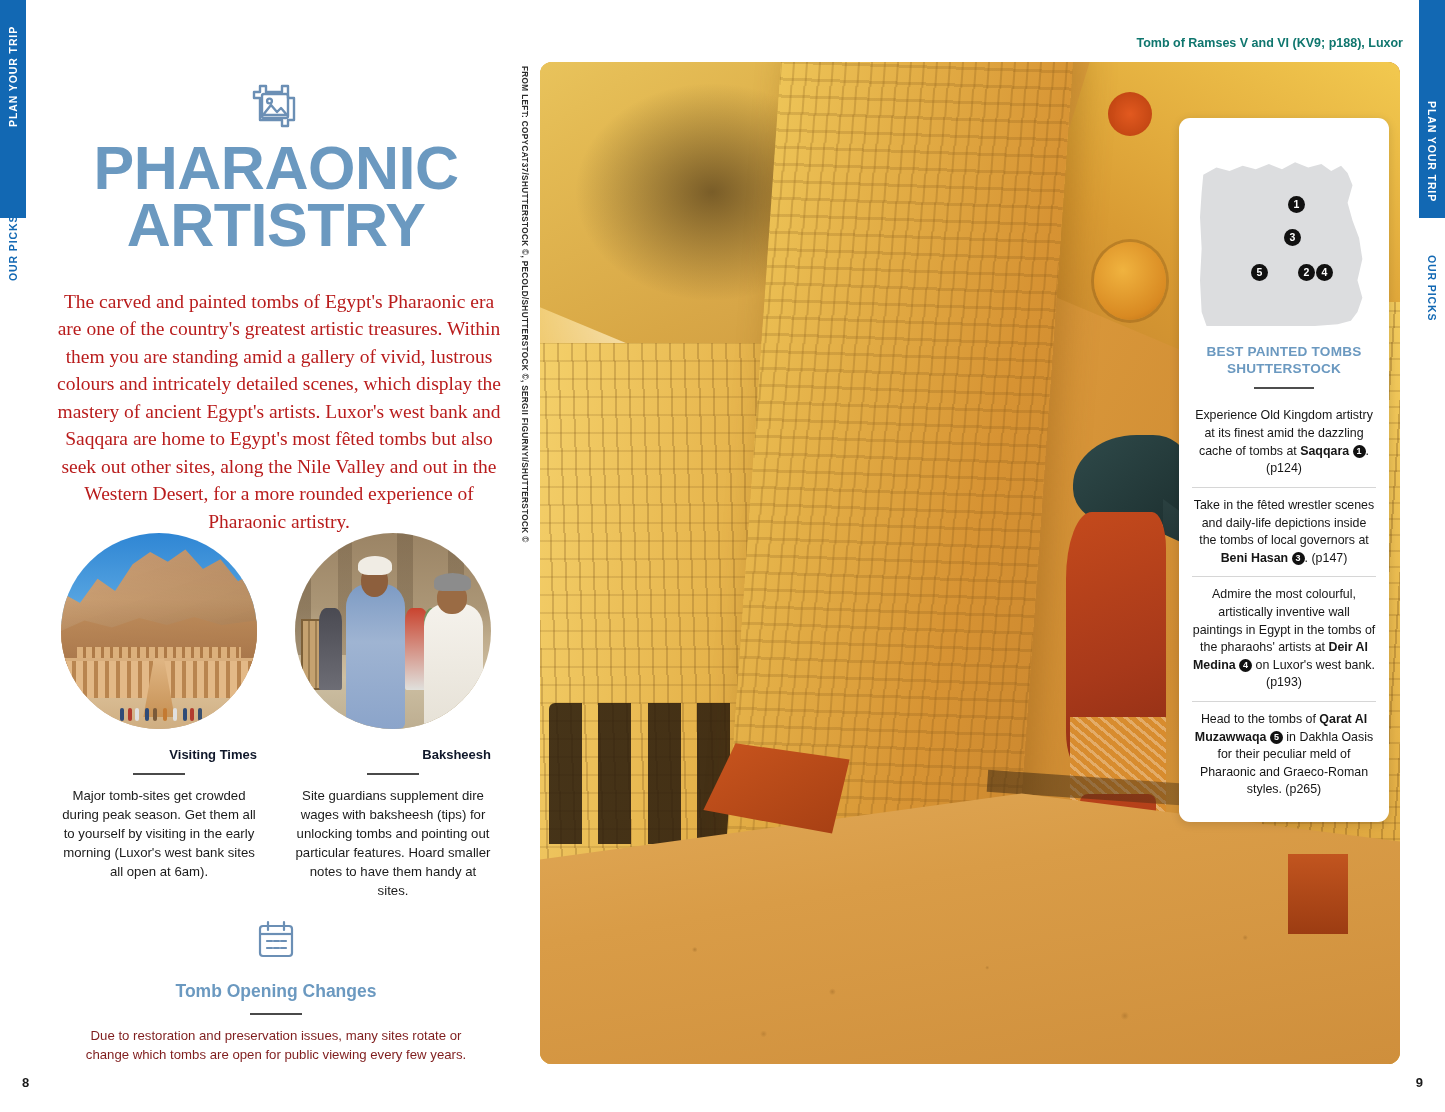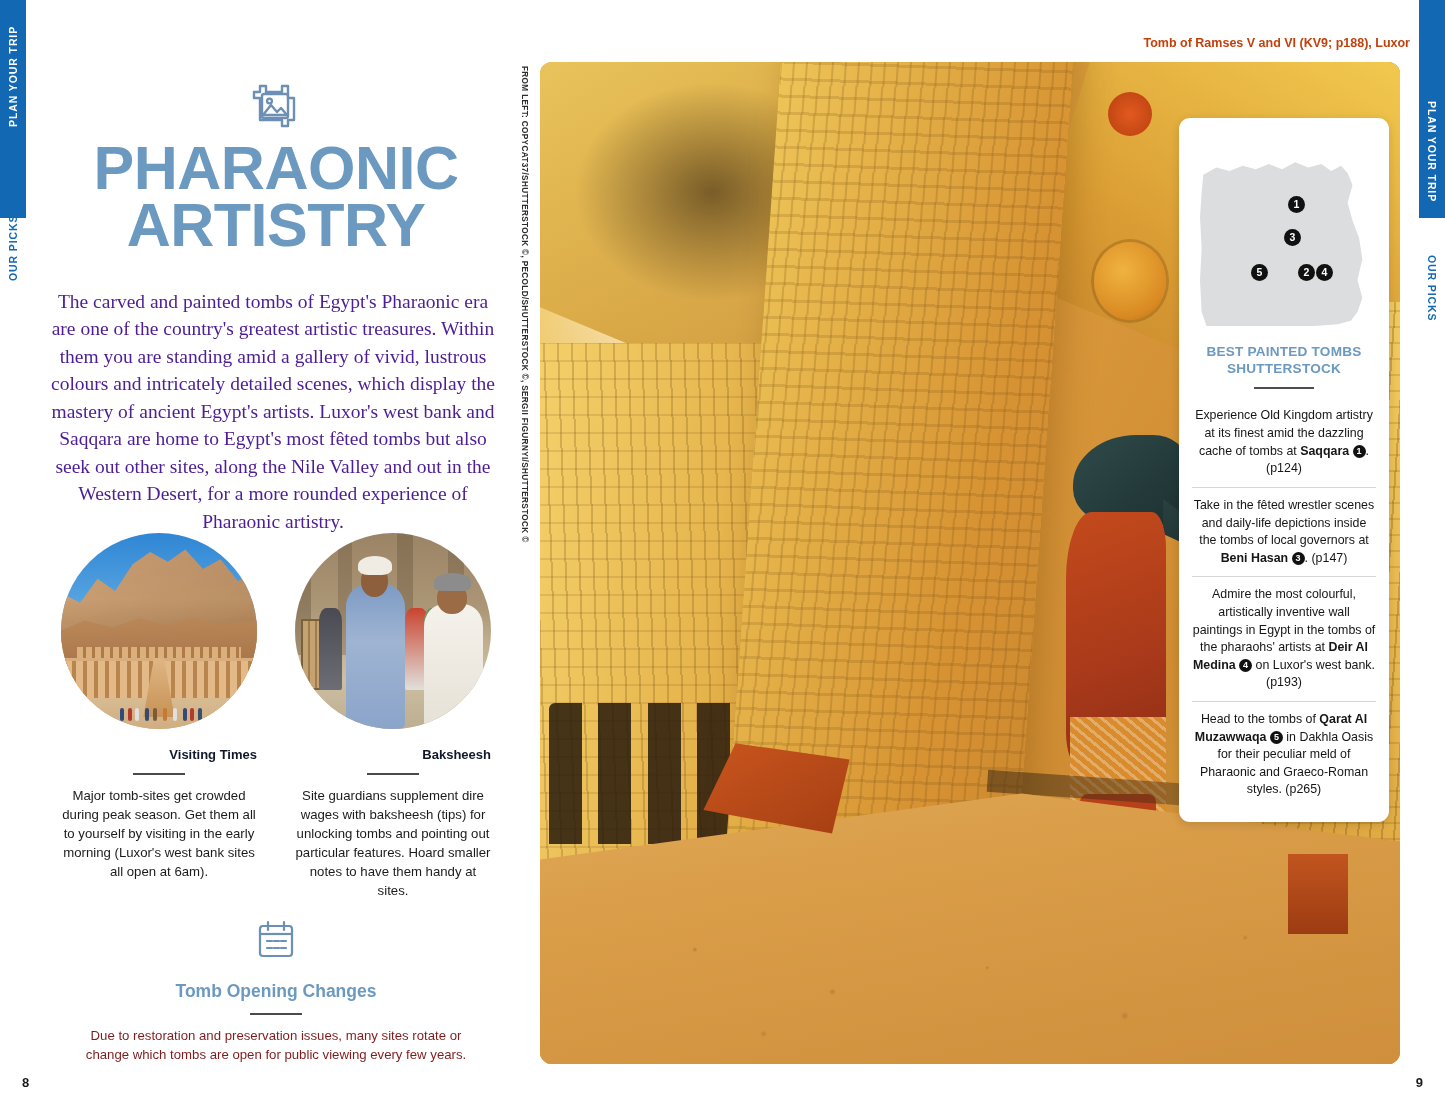--- a/index.html
+++ b/index.html
@@ -93,27 +93,27 @@
     color: #6b99c0;
     font-size: 61px;
     font-weight: 700;
     line-height: 0.93;
     letter-spacing: -0.5px;
   }
 
   .intro {
     position: absolute;
     top: 288px;
-    left: 22px;
+    left: 28px;
     width: 450px;
     text-align: center;
     font-family: "Liberation Serif", serif;
     font-size: 19.5px;
     line-height: 1.41;
-    color: #4c1d95;
+    color: #b91c1c;
   }
 
   
   .circles {
     position: absolute;
     top: 533px;
     left: 0;
     width: 500px;
     display: flex;
     justify-content: center;
@@ -286,25 +286,25 @@
     white-space: nowrap;
     font-size: 8.2px;
     font-weight: 700;
     letter-spacing: 0.35px;
     color: #2b2b2b;
   }
 
   
   .caption-top {
     position: absolute;
-    right: 35px;
+    right: 42px;
     top: 36px;
     font-size: 12.5px;
     font-weight: 700;
-    color: #c2410c;
+    color: #0f766e;
     z-index: 25;
   }
 
   .photo {
     position: absolute;
     left: 540px;
     top: 62px;
     width: 860px;
     height: 1002px;
     border-radius: 12px;

